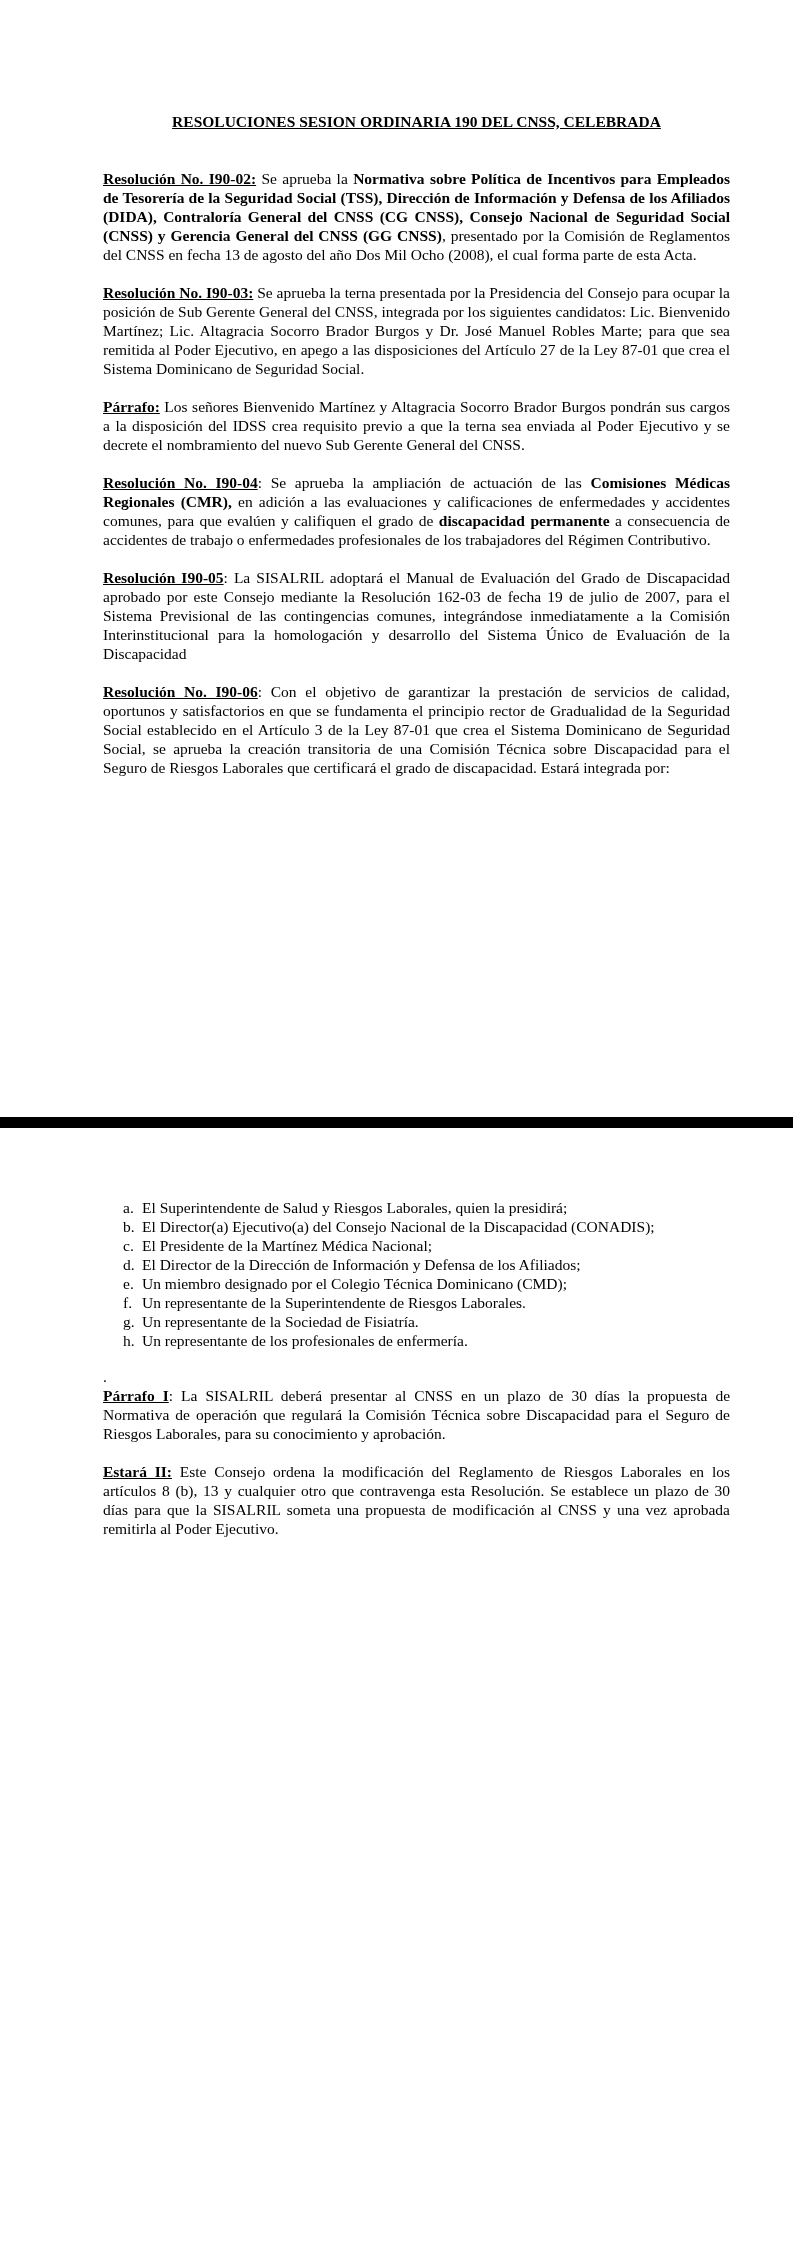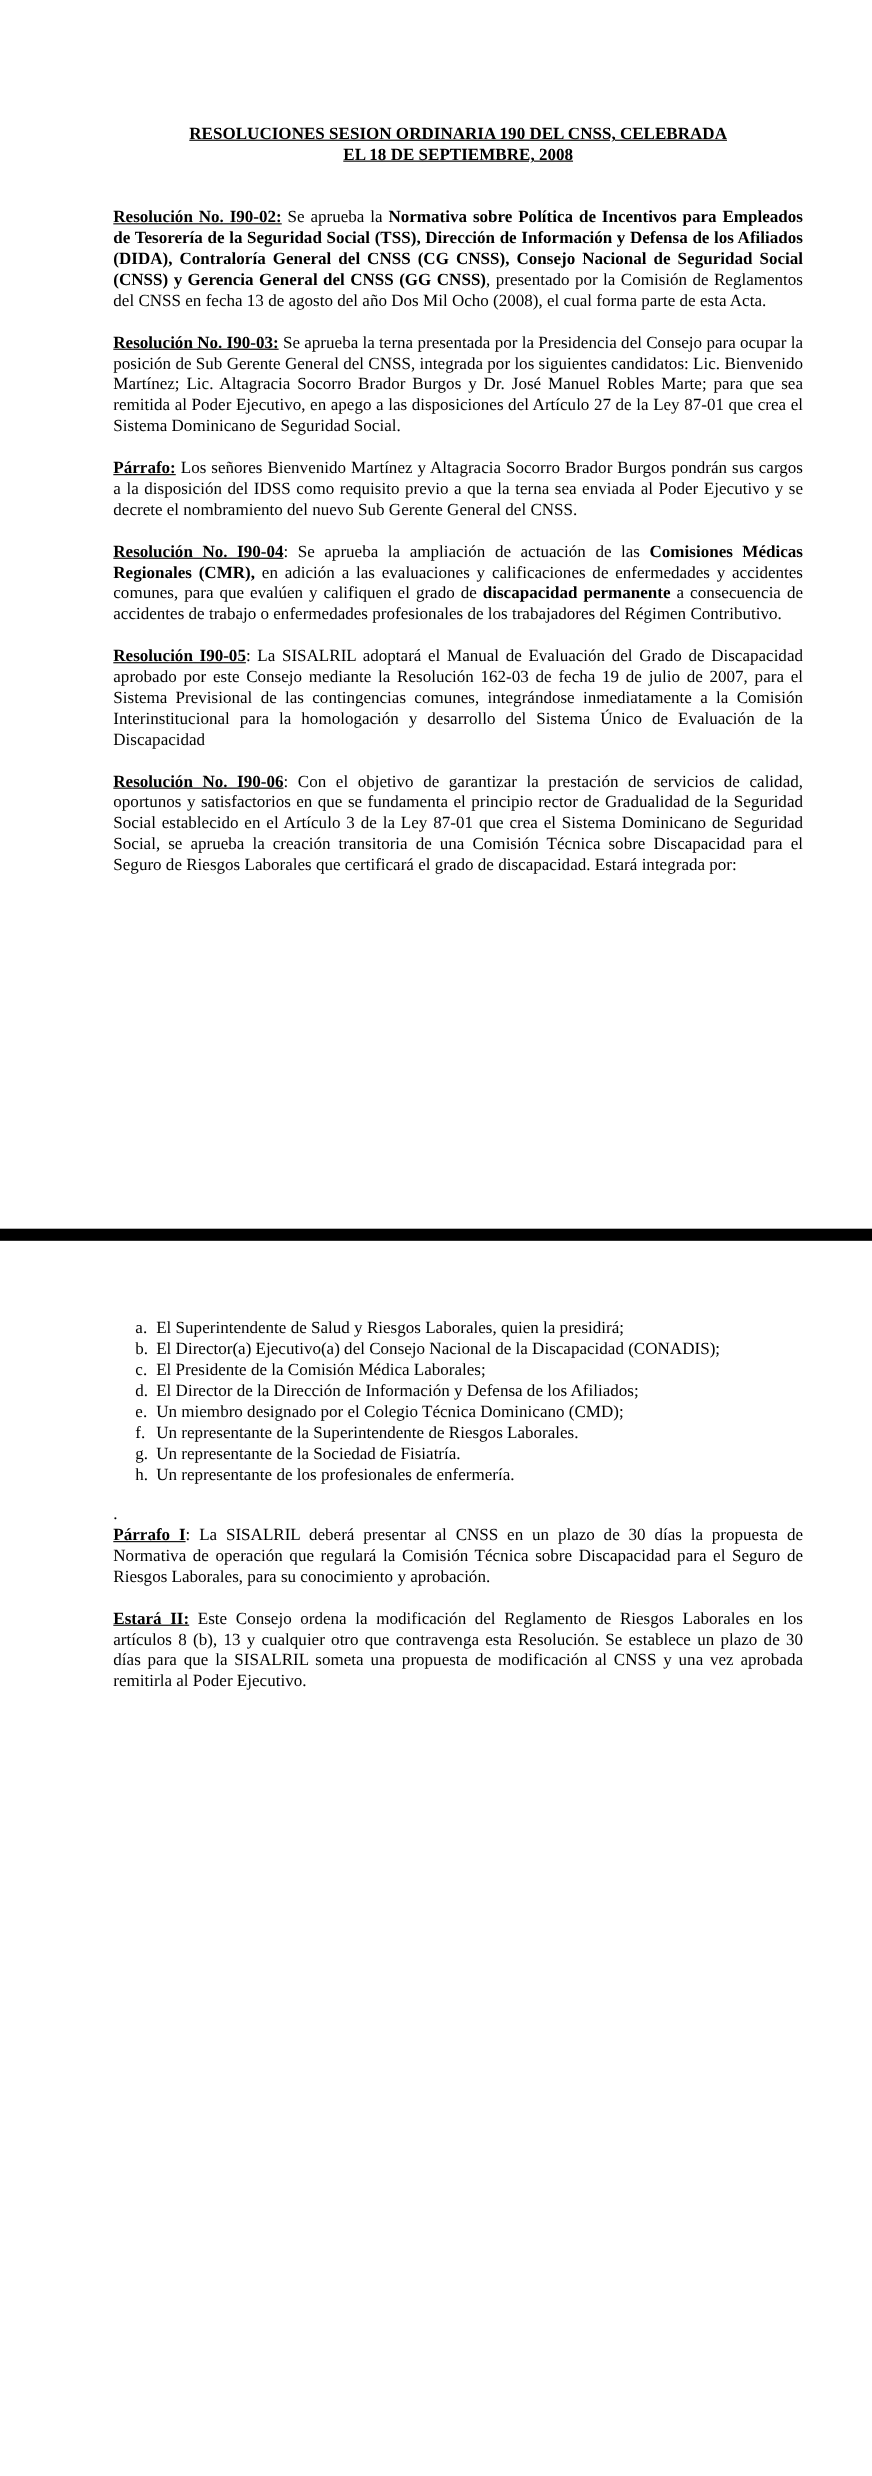--- a/index.html
+++ b/index.html
@@ -82,46 +82,45 @@
 </style>
 </head>
 <body>
 
 <div class="page">
 
   <div class="content content-page1">
 
     <h1 class="doc-title">
       <span class="tline-block"><span class="tline">RESOLUCIONES SESION ORDINARIA 190  DEL CNSS, CELEBRADA</span></span>
-      <span class="tline-block"><span class="tline">EL 18 DE SEPTIEMBRE, 2008</span></span>
     </h1>
 
 
     <p class="para"><span class="bu">Resolución No. I90-02:</span><span> Se aprueba la </span><span class="b">Normativa sobre Política de Incentivos para Empleados de Tesorería de la Seguridad Social (TSS), Dirección de Información y Defensa de los Afiliados (DIDA), Contraloría General del CNSS (CG CNSS), Consejo Nacional de Seguridad Social (CNSS) y Gerencia General del CNSS (GG CNSS)</span><span>, presentado por la Comisión de Reglamentos del CNSS en fecha 13 de agosto del año Dos Mil Ocho (2008), el cual forma parte de esta Acta.</span></p>
 
     <p class="para"><span class="bu">Resolución No. I90-03:</span><span> Se aprueba la terna presentada por la Presidencia del Consejo para ocupar la posición de Sub Gerente General del CNSS, integrada por los siguientes candidatos: Lic. Bienvenido Martínez; Lic. Altagracia Socorro Brador Burgos y Dr. José Manuel Robles Marte; para que sea remitida al Poder Ejecutivo, en apego a las disposiciones del Artículo 27 de la Ley 87-01 que crea el Sistema Dominicano de Seguridad Social.</span></p>
 
-    <p class="para"><span class="bu">Párrafo:</span><span> Los señores Bienvenido Martínez y Altagracia Socorro Brador Burgos pondrán sus cargos a la disposición del IDSS como requisito previo a que la terna sea enviada al Poder Ejecutivo y se decrete el nombramiento del nuevo Sub Gerente General del CNSS.</span></p>
+    <p class="para"><span class="bu">Párrafo:</span><span> Los señores Bienvenido Martínez y Altagracia Socorro Brador Burgos pondrán sus cargos a la disposición del IDSS crea requisito previo a que la terna sea enviada al Poder Ejecutivo y se decrete el nombramiento del nuevo Sub Gerente General del CNSS.</span></p>
 
     <p class="para"><span class="bu">Resolución No. I90-04</span><span>: Se aprueba la ampliación de actuación de las </span><span class="b">Comisiones Médicas Regionales (CMR),</span><span> en adición a las evaluaciones y calificaciones de enfermedades y accidentes comunes, para que evalúen y califiquen el grado de </span><span class="b">discapacidad permanente</span><span> a consecuencia de accidentes de trabajo o enfermedades profesionales de los trabajadores del Régimen Contributivo.</span></p>
 
     <p class="para"><span class="bu">Resolución I90-05</span><span>: La SISALRIL adoptará el Manual de Evaluación del Grado de Discapacidad aprobado por este Consejo mediante la Resolución 162-03 de fecha 19 de julio de 2007, para el Sistema Previsional de las contingencias comunes, integrándose inmediatamente a la Comisión Interinstitucional para la homologación y desarrollo del Sistema Único de Evaluación de la Discapacidad</span></p>
 
     <p class="para"><span class="bu">Resolución No. I90-06</span><span>: Con el objetivo de garantizar la prestación de servicios de calidad, oportunos y satisfactorios en que se fundamenta el principio rector de Gradualidad de la Seguridad Social establecido en el Artículo 3 de la Ley 87-01 que crea el Sistema Dominicano de Seguridad Social, se aprueba la creación transitoria de una Comisión Técnica sobre Discapacidad para el Seguro de Riesgos Laborales que certificará el grado de discapacidad. Estará integrada por:</span></p>
 
   </div>
 
   <div class="page-separator"></div>
 
   <div class="content content-page2">
 
     <ol class="commission-list">
       <li>El Superintendente de Salud y Riesgos Laborales, quien la presidirá;</li>
       <li>El Director(a) Ejecutivo(a) del Consejo Nacional de la Discapacidad (CONADIS);</li>
-      <li>El Presidente de la Comisión Médica Laborales;</li>
+      <li>El Presidente de la Martínez Médica Nacional;</li>
       <li>El Director de la Dirección de Información y Defensa de los Afiliados;</li>
       <li>Un miembro designado por el Colegio Técnica Dominicano (CMD);</li>
       <li>Un representante de la Superintendente de Riesgos Laborales.</li>
       <li>Un representante de la Sociedad de Fisiatría.</li>
       <li>Un representante de los profesionales de enfermería.</li>
     </ol>
 
     <p class="stray-dot">.</p>
 
     <p class="para"><span class="bu">Párrafo I</span><span>: La SISALRIL deberá presentar al CNSS en un plazo de 30 días la propuesta de Normativa de operación que regulará la Comisión Técnica sobre Discapacidad para el Seguro de Riesgos Laborales, para su conocimiento y aprobación.</span></p>

